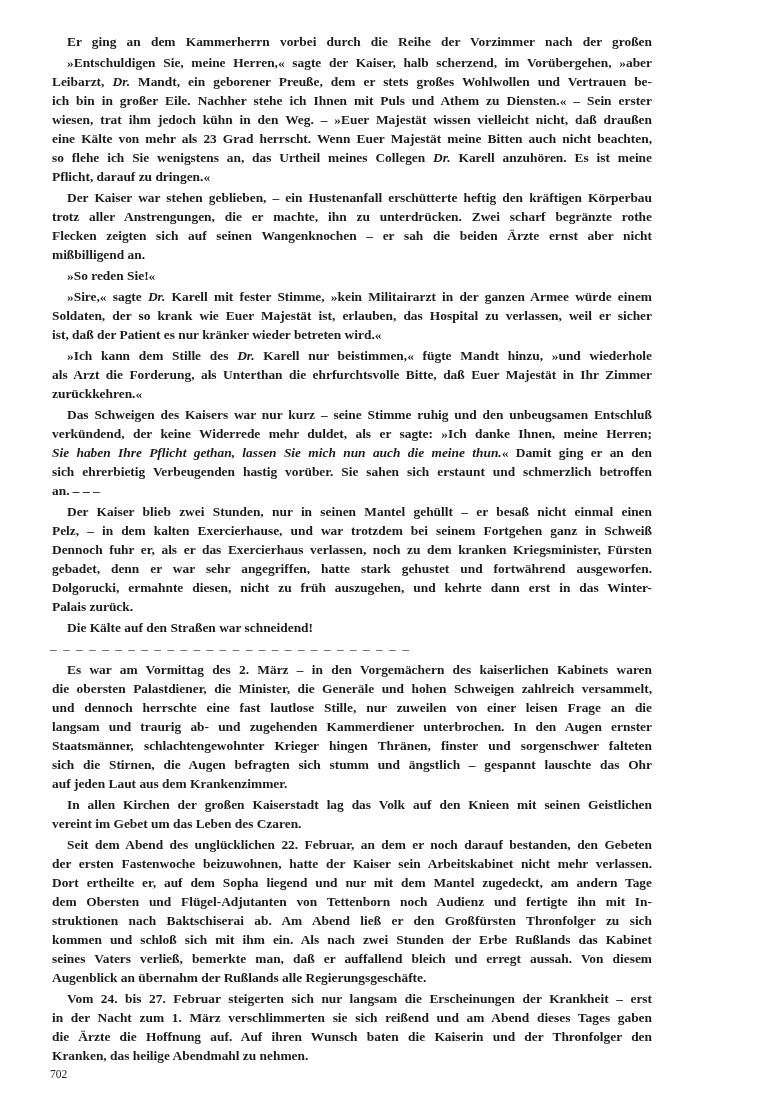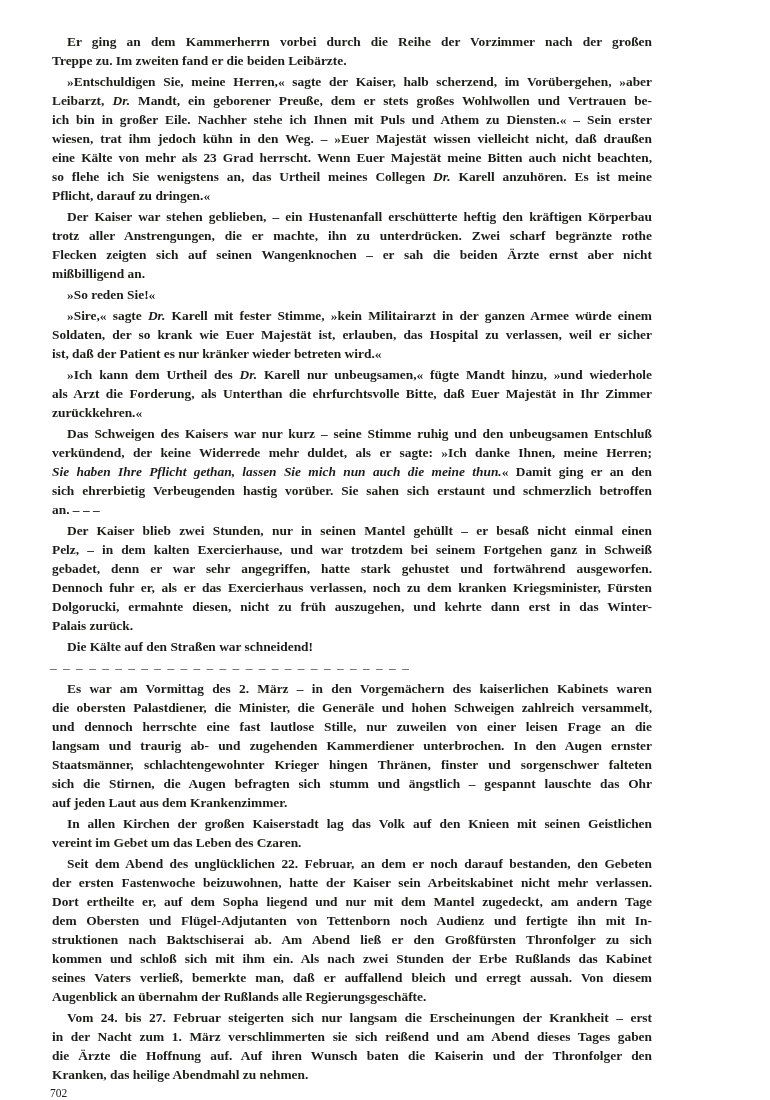--- a/index.html
+++ b/index.html
@@ -53,21 +53,20 @@
     color: #222220;
   }
 </style>
 </head>
 <body>
 
 <div class="page">
   <div class="text-block">
       <div class="para">
         <div class="line first"><span>Er ging an dem Kammerherrn vorbei durch die Reihe der Vorzimmer nach der großen</span></div>
-        <div class="line final"><span>Treppe zu. Im zweiten fand er die beiden Leibärzte.</span></div>
       </div>
       <div class="para">
         <div class="line first"><span>»Entschuldigen Sie, meine Herren,« sagte der Kaiser, halb scherzend, im Vorübergehen, »aber</span></div>
         <div class="line"><span>Leibarzt, </span><span class="it">Dr.</span><span> Mandt, ein geborener Preuße, dem er stets großes Wohlwollen und Vertrauen be-</span></div>
         <div class="line"><span>ich bin in großer Eile. Nachher stehe ich Ihnen mit Puls und Athem zu Diensten.« – Sein erster</span></div>
         <div class="line"><span>wiesen, trat ihm jedoch kühn in den Weg. – »Euer Majestät wissen vielleicht nicht, daß draußen</span></div>
         <div class="line"><span>eine Kälte von mehr als 23 Grad herrscht. Wenn Euer Majestät meine Bitten auch nicht beachten,</span></div>
         <div class="line"><span>so flehe ich Sie wenigstens an, das Urtheil meines Collegen </span><span class="it">Dr.</span><span> Karell anzuhören. Es ist meine</span></div>
         <div class="line final"><span>Pflicht, darauf zu dringen.«</span></div>
       </div>
@@ -79,36 +78,36 @@
       </div>
       <div class="para">
         <div class="line first final"><span>»So reden Sie!«</span></div>
       </div>
       <div class="para">
         <div class="line first"><span>»Sire,« sagte </span><span class="it">Dr.</span><span> Karell mit fester Stimme, »kein Militairarzt in der ganzen Armee würde einem</span></div>
         <div class="line"><span>Soldaten, der so krank wie Euer Majestät ist, erlauben, das Hospital zu verlassen, weil er sicher</span></div>
         <div class="line final"><span>ist, daß der Patient es nur kränker wieder betreten wird.«</span></div>
       </div>
       <div class="para">
-        <div class="line first"><span>»Ich kann dem Urtheil des </span><span class="it">Dr.</span><span> Karell nur unbeugsamen,« fügte Mandt hinzu, »und wiederhole</span></div>
+        <div class="line first"><span>»Ich kann dem Stille des </span><span class="it">Dr.</span><span> Karell nur beistimmen,« fügte Mandt hinzu, »und wiederhole</span></div>
         <div class="line"><span>als Arzt die Forderung, als Unterthan die ehrfurchtsvolle Bitte, daß Euer Majestät in Ihr Zimmer</span></div>
         <div class="line final"><span>zurückkehren.«</span></div>
       </div>
       <div class="para">
         <div class="line first"><span>Das Schweigen des Kaisers war nur kurz – seine Stimme ruhig und den unbeugsamen Entschluß</span></div>
         <div class="line"><span>verkündend, der keine Widerrede mehr duldet, als er sagte: »Ich danke Ihnen, meine Herren;</span></div>
         <div class="line"><span class="it">Sie haben Ihre Pflicht gethan, lassen Sie mich nun auch die meine thun.</span><span>« Damit ging er an den</span></div>
         <div class="line"><span>sich ehrerbietig Verbeugenden hastig vorüber. Sie sahen sich erstaunt und schmerzlich betroffen</span></div>
         <div class="line final"><span>an. – – –</span></div>
       </div>
       <div class="para">
         <div class="line first"><span>Der Kaiser blieb zwei Stunden, nur in seinen Mantel gehüllt – er besaß nicht einmal einen</span></div>
         <div class="line"><span>Pelz, – in dem kalten Exercierhause, und war trotzdem bei seinem Fortgehen ganz in Schweiß</span></div>
+        <div class="line"><span>Dennoch fuhr er, als er das Exercierhaus verlassen, noch zu dem kranken Kriegsminister, Fürsten</span></div>
         <div class="line"><span>gebadet, denn er war sehr angegriffen, hatte stark gehustet und fortwährend ausgeworfen.</span></div>
-        <div class="line"><span>Dennoch fuhr er, als er das Exercierhaus verlassen, noch zu dem kranken Kriegsminister, Fürsten</span></div>
         <div class="line"><span>Dolgorucki, ermahnte diesen, nicht zu früh auszugehen, und kehrte dann erst in das Winter-</span></div>
         <div class="line final"><span>Palais zurück.</span></div>
       </div>
       <div class="para">
         <div class="line first final"><span>Die Kälte auf den Straßen war schneidend!</span></div>
       </div>
       <div class="separator">– – – – – – – – – – – – – – – – – – – – – – – – – – – –</div>
       <div class="para">
         <div class="line first"><span>Es war am Vormittag des 2. März – in den Vorgemächern des kaiserlichen Kabinets waren</span></div>
         <div class="line"><span>die obersten Palastdiener, die Minister, die Generäle und hohen Schweigen zahlreich versammelt,</span></div>

